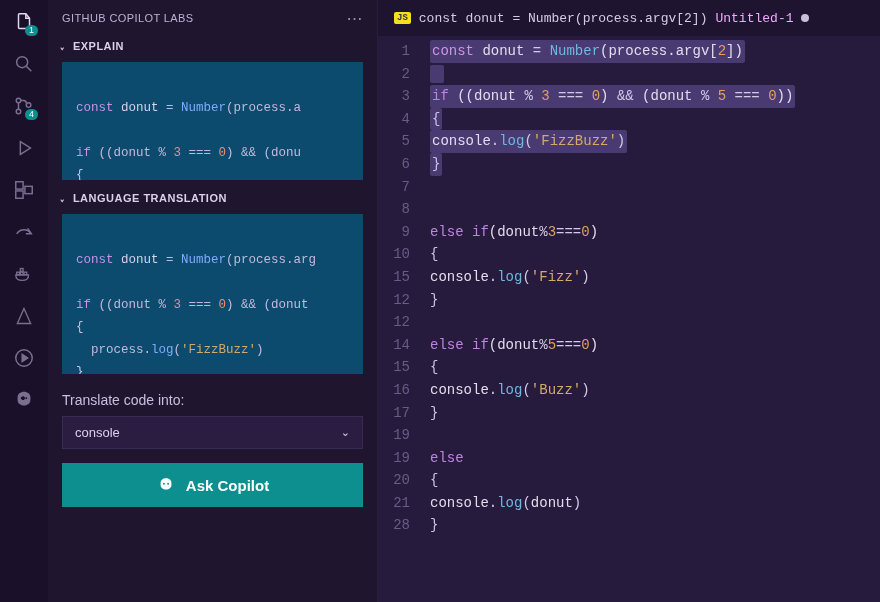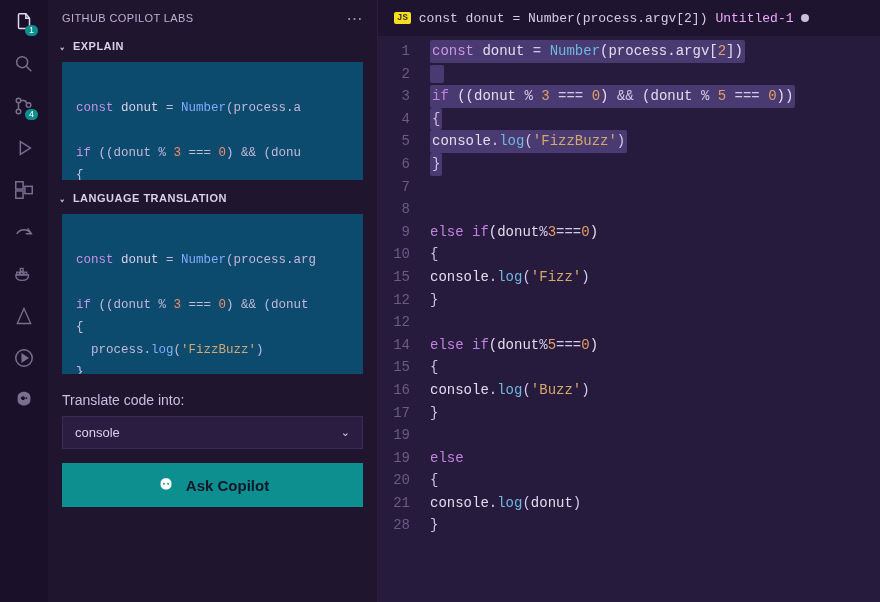--- a/index.html
+++ b/index.html
@@ -87,21 +87,21 @@
     color: #d9d0ea;
     font-size: 13px;
     padding: 8px 12px;
     display: flex; justify-content: space-between; align-items: center;
     cursor: pointer;
     border: 1px solid #3a2a55;
   }
   .ask-btn {
     margin: 14px 14px 0 14px;
     background: #0d8f8f;
-    color: #0f172a;
+    color: #ffffff;
     font-size: 15px; font-weight: 600;
     padding: 12px;
     display: flex; align-items: center; justify-content: center; gap: 10px;
     cursor: pointer;
   }
   
   .editor {
     flex: 1; height: 100%;
     background: #261a3d;
     display: flex; flex-direction: column;

